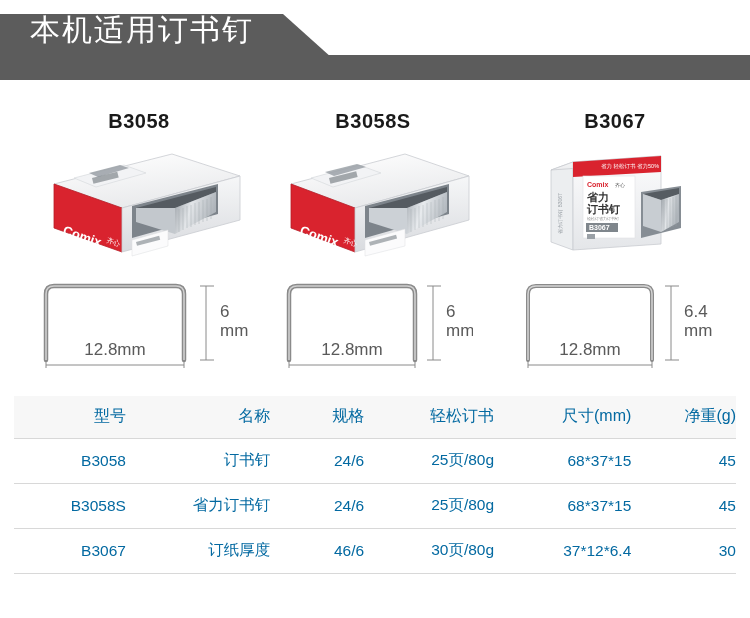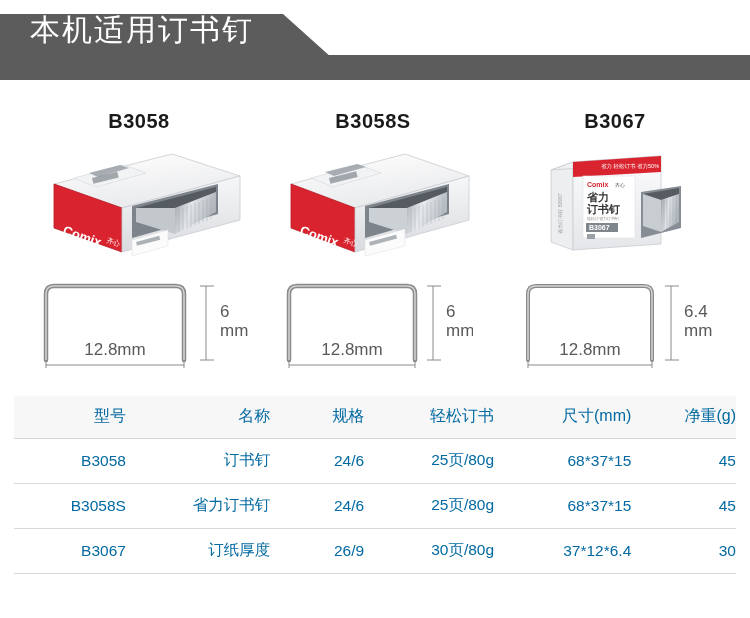--- a/index.html
+++ b/index.html
@@ -379,20 +379,20 @@
         <td>B3058S</td>
         <td>省力订书钉</td>
         <td>24/6</td>
         <td>25页/80g</td>
         <td>68*37*15</td>
         <td>45</td>
       </tr>
       <tr>
         <td>B3067</td>
         <td>订纸厚度</td>
-        <td>26/9</td>
+        <td>46/6</td>
         <td>30页/80g</td>
         <td>37*12*6.4</td>
         <td>30</td>
       </tr>
     </tbody>
   </table>
 </div>
 
 </body></html>

